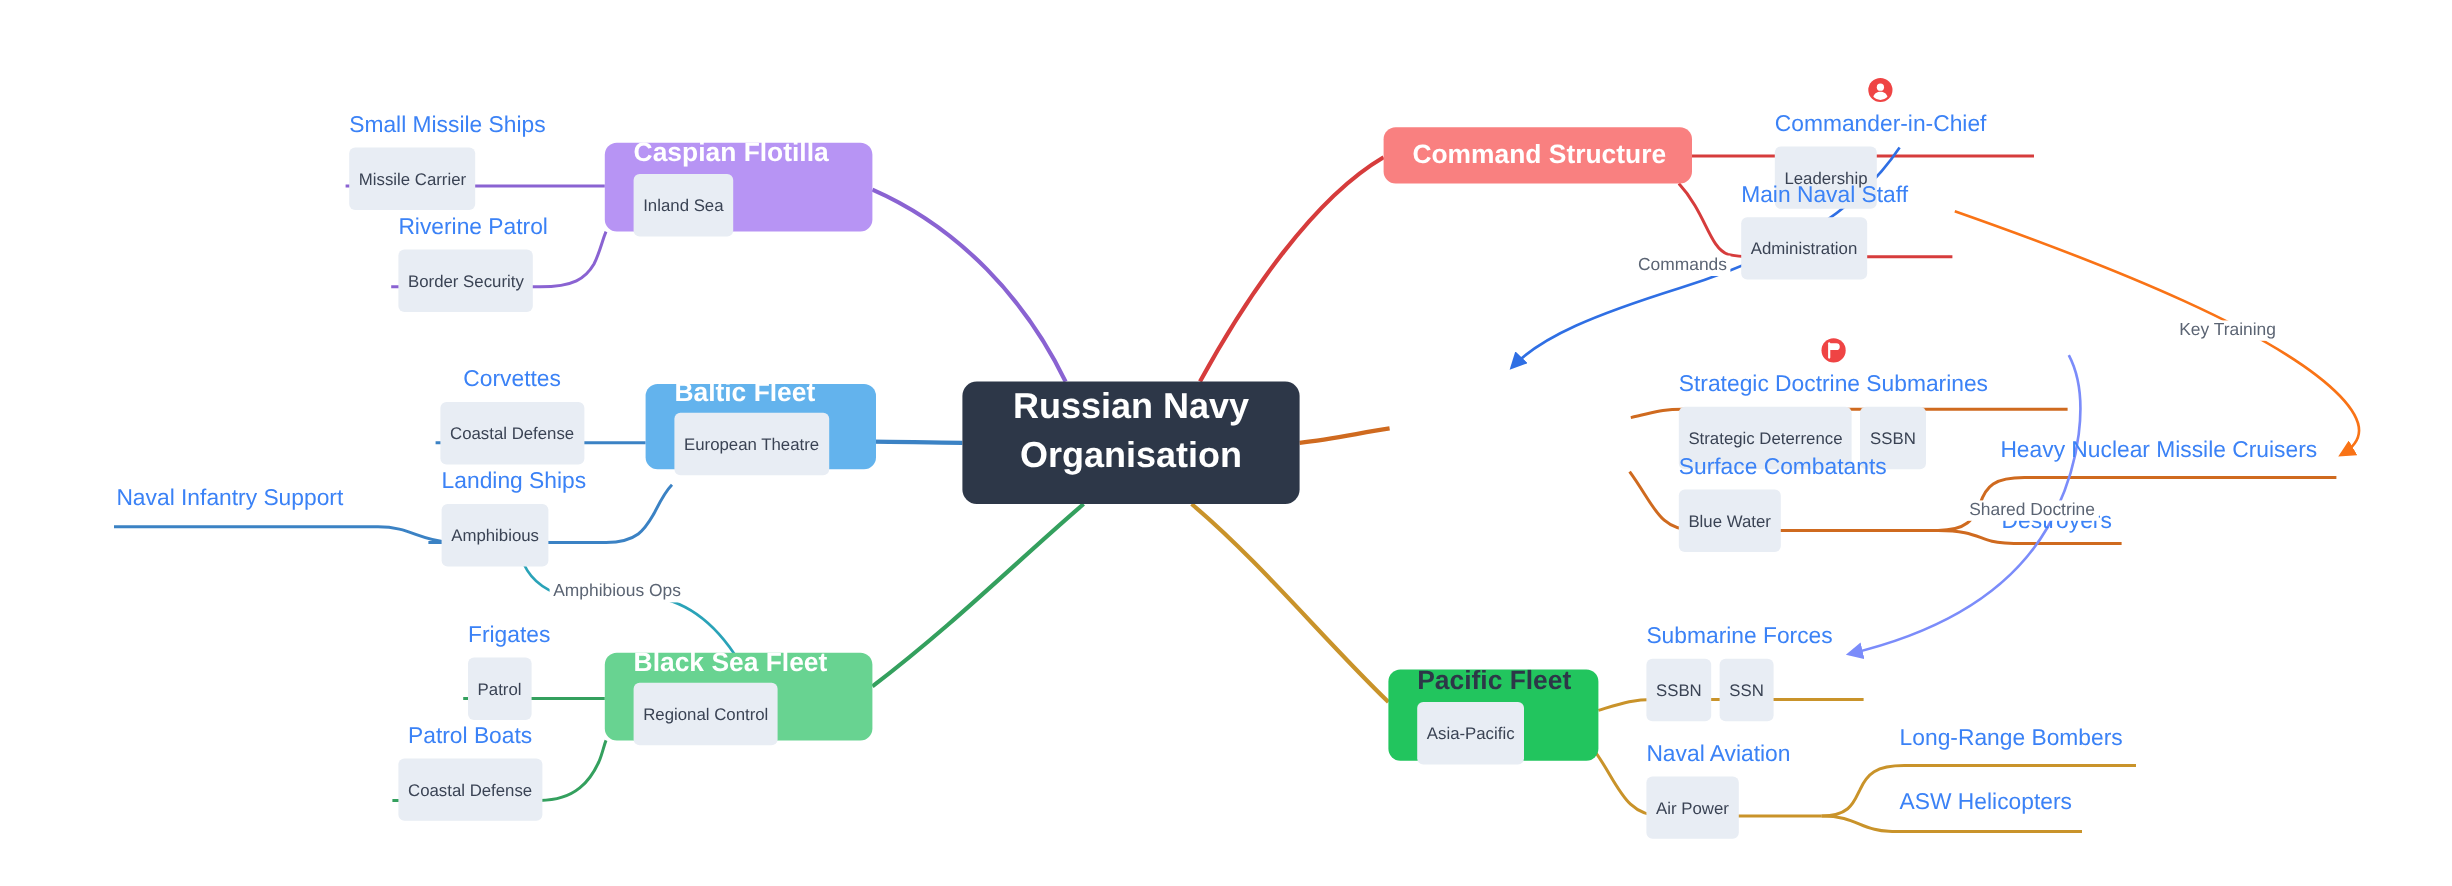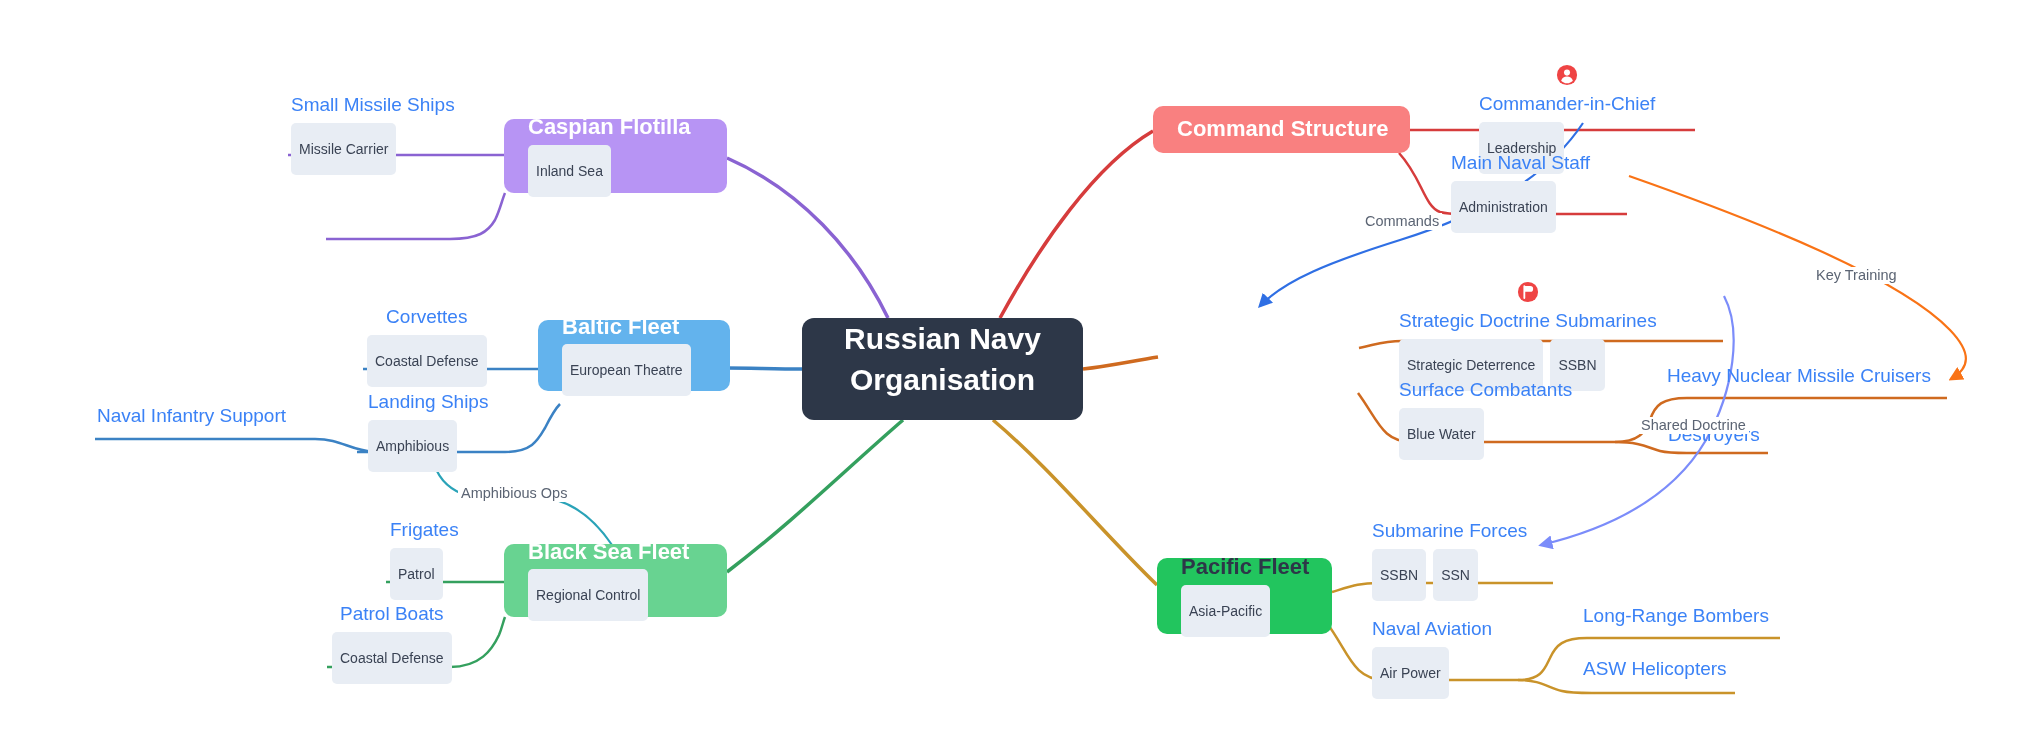--- a/index.html
+++ b/index.html
@@ -88,20 +88,26 @@
     <path d="M 612,545 C 585,505 552,492 516,498 C 478,505 440,494 433,459" stroke="#2aa3b8" stroke-width="2.2" fill="none" marker-end="url(#ar-teal)"></path>
   </svg>
 
   <div class="topic" style="left:291px;top:94px">
     <div class="t-label">Small Missile Ships</div>
     <div class="t-badges">
         <span class="badge">Missile Carrier</span>
       </div>
   </div>
 
+  <div class="topic" style="left:332px;top:179px">
+    <div class="t-label">Riverine Patrol</div>
+    <div class="t-badges">
+        <span class="badge">Border Security</span>
+      </div>
+  </div>
 
   <div class="topic" style="left:367px;top:306px">
     <div class="t-label">Corvettes</div>
     <div class="t-badges">
         <span class="badge">Coastal Defense</span>
       </div>
   </div>
 
   <div class="topic" style="left:368px;top:391px">
     <div class="t-label">Landing Ships</div>

